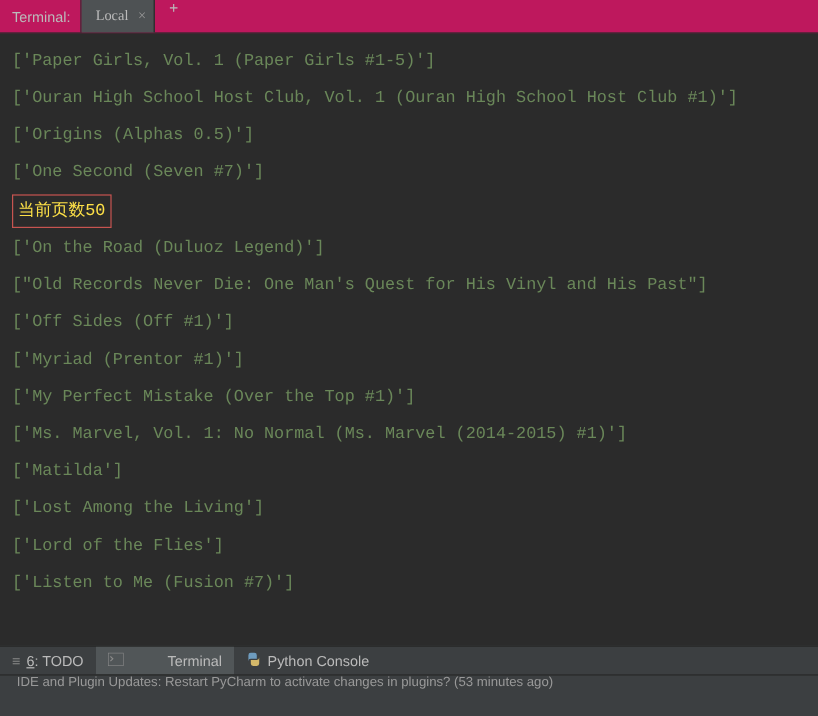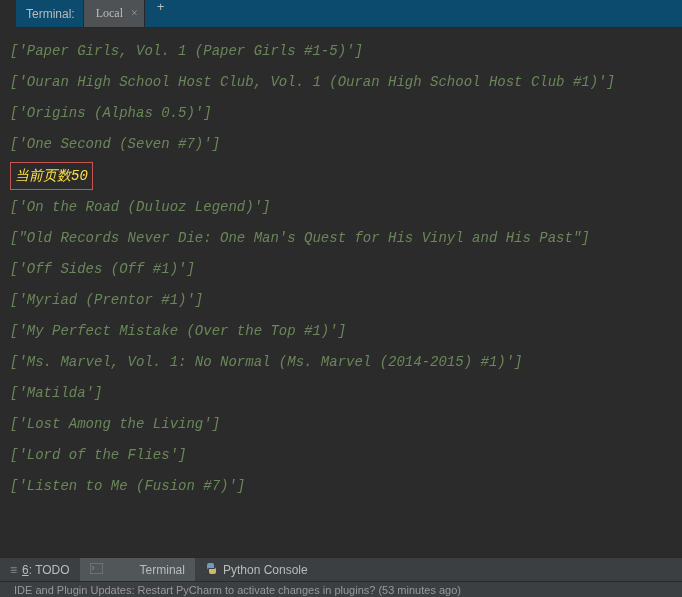--- a/index.html
+++ b/index.html
@@ -7,26 +7,25 @@
       width: 682px;
       height: 597px;
       background: #2b2b2b;
       font-family: Consolas, "Courier New", monospace;
       font-size: 13px;
       overflow: hidden;
       display: flex;
       flex-direction: column;
     }
     .top-bar {
-      background: #0c4a6e;
+      background: #be185d;
       height: 28px;
       display: flex;
       border-bottom: 1px solid #282828;
       flex-shrink: 0;
-      margin-left: 16px;
     }
     .top-label {
       color: #bbbbbb;
       padding: 0 8px 0 10px;
       font-family: "Segoe UI", Arial, sans-serif;
       font-size: 12px;
       border-right: 1px solid #282828;
       height: 100%;
       display: flex;
       align-items: center;
@@ -54,21 +53,20 @@
       font-size: 13px;
       cursor: pointer;
     }
     .terminal {
       flex: 1;
       background: #2b2b2b;
       padding: 8px 6px 4px 10px;
       overflow: hidden;
       line-height: 31px;
       font-size: 14px;
-      font-style: italic;
     }
     .outline {
       color: #6a8759;
       white-space: pre;
     }
     .highlight-line {
       display: inline-block;
       border: 1px solid #c75450;
       padding: 2px 4px;
       margin: 2px 0;
@@ -98,23 +96,23 @@
       background: #515658;
       gap: 37px;
     }
     .bb-icon {
       font-size: 12px;
       color: #8a8a8a;
     }
     .underline { text-decoration: underline; }
     .status-bar {
       background: #3c3f41;
-      height: 16px;
+      height: 35px;
       display: flex;
-      align-items: center;
+      align-items: flex-start;
       font-family: "Segoe UI", Arial, sans-serif;
       font-size: 11px;
       color: #999;
       padding-left: 14px;
       border-top: 1px solid #2a2a2a;
       overflow: hidden;
       white-space: nowrap;
       flex-shrink: 0;
     }
     .terminal-icon-svg { width:13px; height:11px; fill:#8a8a8a; }

